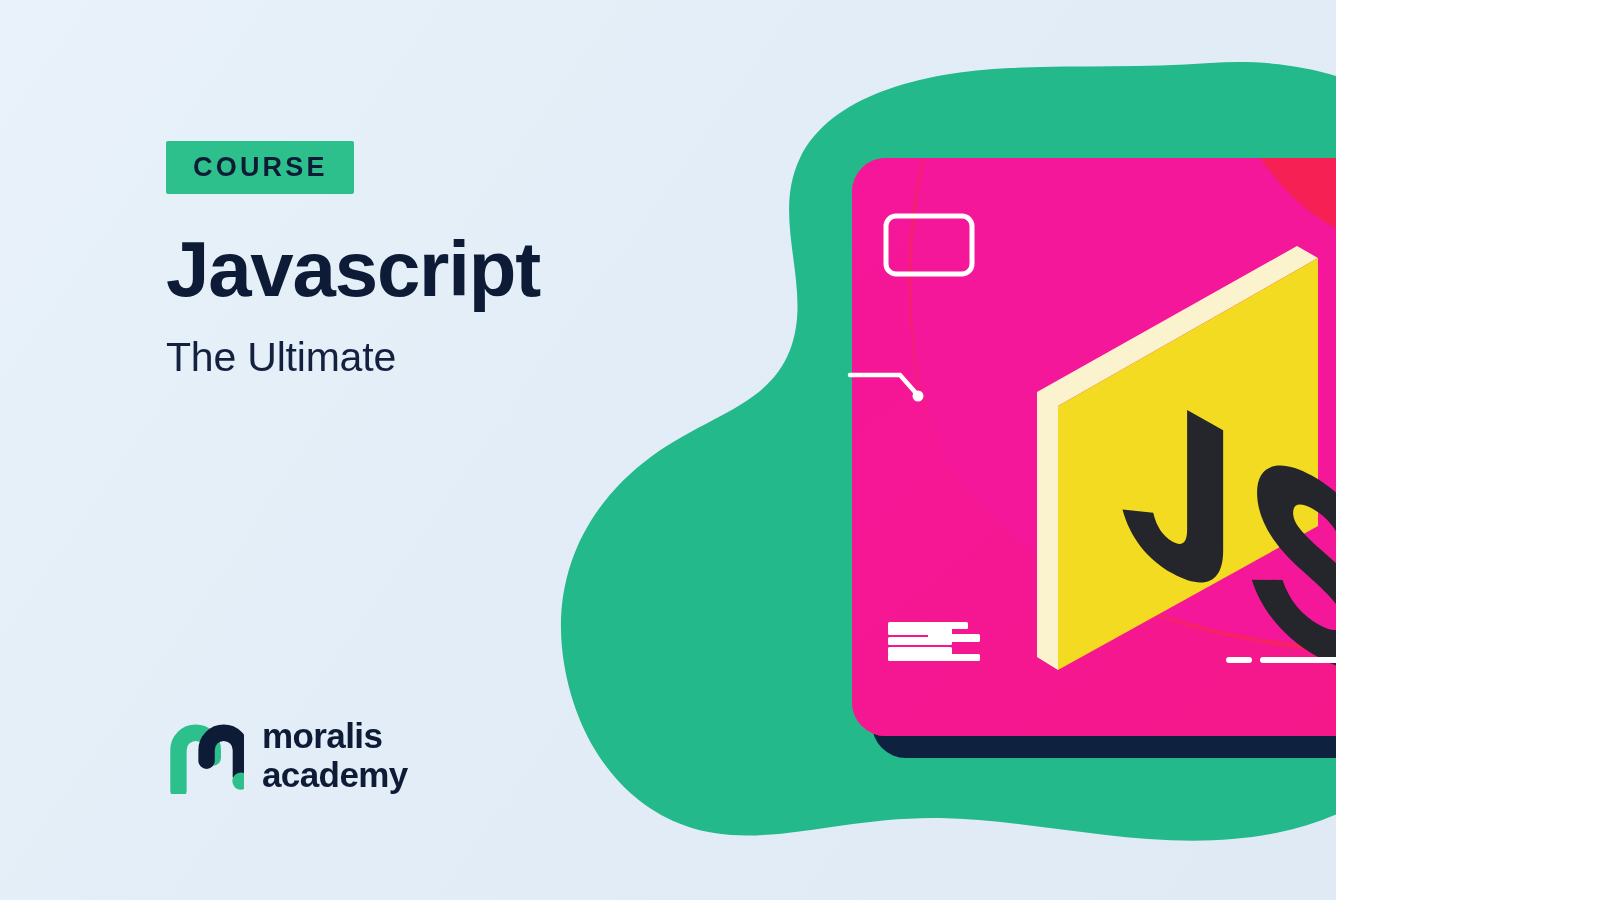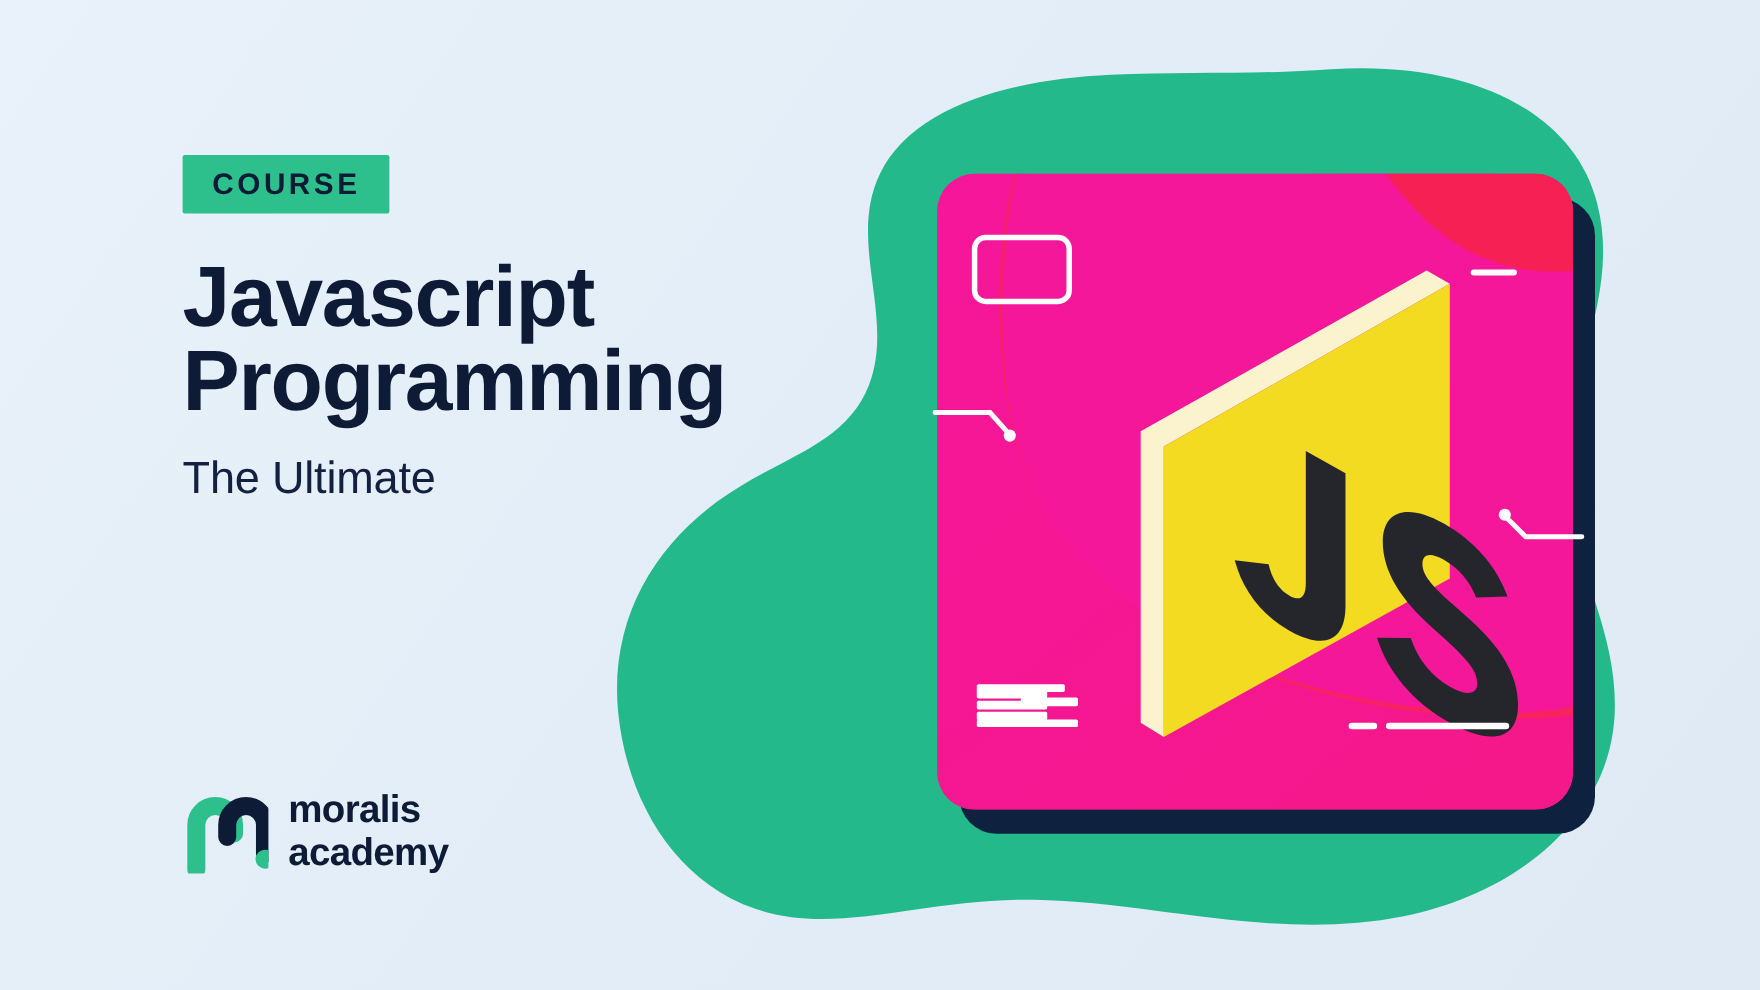--- a/index.html
+++ b/index.html
@@ -5,21 +5,21 @@
 <style>
   * { margin:0; padding:0; box-sizing:border-box; }
   html, body {
     width:1600px; height:900px;
     overflow:hidden;
     font-family:"Liberation Sans", sans-serif;
   }
 
   .banner {
     position:relative;
-    width:1600px; height:900px;
+    width:1336px; height:900px;
     background: linear-gradient(125deg, #e9f2fa 0%, #e2edf7 45%, #dfeaf5 100%);
     overflow:hidden;
   }
 
   
   .blob-layer {
     position:absolute;
     left:0; top:0; width:1600px; height:900px;
     pointer-events:none;
   }
@@ -111,21 +111,20 @@
                C1080,65 1140,68 1210,63 Z"></path>
     </svg>
   </div>
 
   <div class="left-col">
 
     <div class="badge">COURSE</div>
 
     <div class="headline">
       <span class="hl-line">Javascript</span>
-      <span class="hl-line">Programming</span>
     </div>
 
     <div class="subhead">
       <span class="sub-line">The Ultimate</span>
     </div>
   </div>
 
   <div class="logo">
     <svg class="logo-mark" viewBox="0 0 100 104" xmlns="http://www.w3.org/2000/svg">
 

